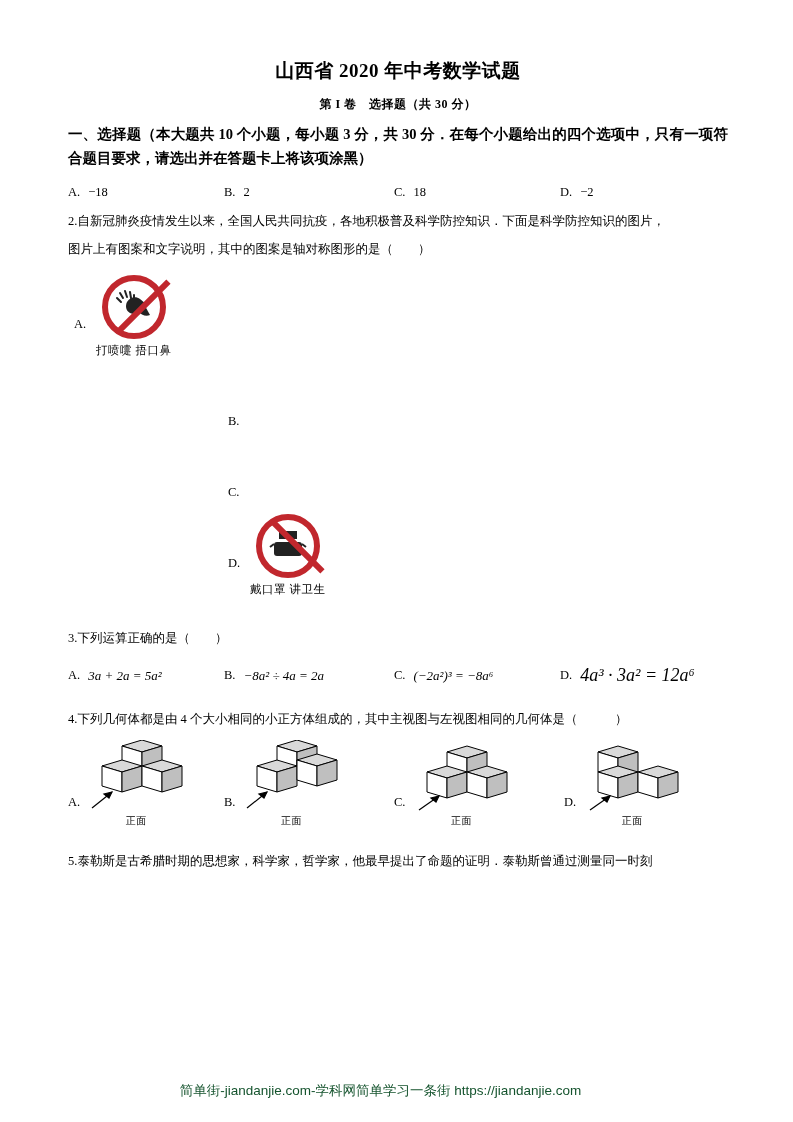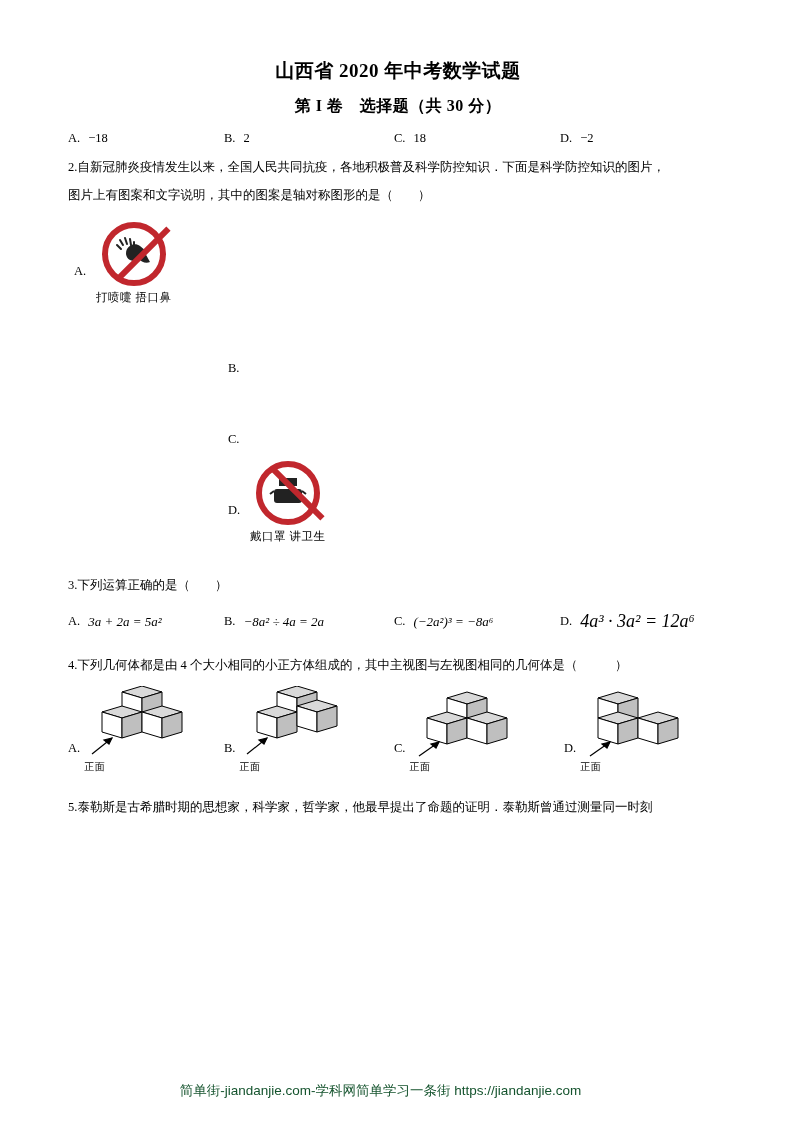--- a/index.html
+++ b/index.html
@@ -30,21 +30,21 @@
   }
   .doc-title {
     text-align: center;
     font-size: 19px;
     font-weight: bold;
     letter-spacing: 0.5px;
     margin: 0 0 12px 0;
   }
   .doc-subtitle {
     text-align: center;
-    font-size: 16px;
+    font-size: 12px;
     font-weight: bold;
     margin: 0 0 10px 0;
     letter-spacing: 0.5px;
   }
   .section-head {
     font-size: 14.5px;
     font-weight: bold;
     line-height: 1.65;
     margin: 0 0 14px 0;
     text-align: justify;
@@ -161,20 +161,21 @@
   .solid-item {
     display: flex;
     align-items: flex-end;
   }
   .solid-lab {
     font-size: 12.5px;
     margin-right: 4px;
     padding-bottom: 18px;
   }
   .solid-box {
+    text-align: center;
   }
   .front-lab {
     font-size: 10px;
     margin-top: -2px;
     letter-spacing: 0.5px;
   }
   .footer {
     position: absolute;
     left: 0;
     right: 0;
@@ -186,20 +187,21 @@
   }
 </style>
 </head>
 <body>
 
 <div class="page">
   <div class="content">
 
     <div class="doc-title">山西省 2020 年中考数学试题</div>
     <div class="doc-subtitle">第 I 卷　选择题（共 30 分）</div>
+    <div class="section-head">一、选择题（本大题共 10 个小题，每小题 3 分，共 30 分．在每个小题给出的四个选项中，只有一项符合题目要求，请选出并在答题卡上将该项涂黑）</div>
 
     <div class="q-block">
       <div class="opts">
         <div class="opt" style="width:156px">
           <span class="opt-lab">A.</span>
           <span class="math up">−18</span>
         </div>
         <div class="opt" style="width:170px">
           <span class="opt-lab">B.</span>
           <span class="math up">2</span>

